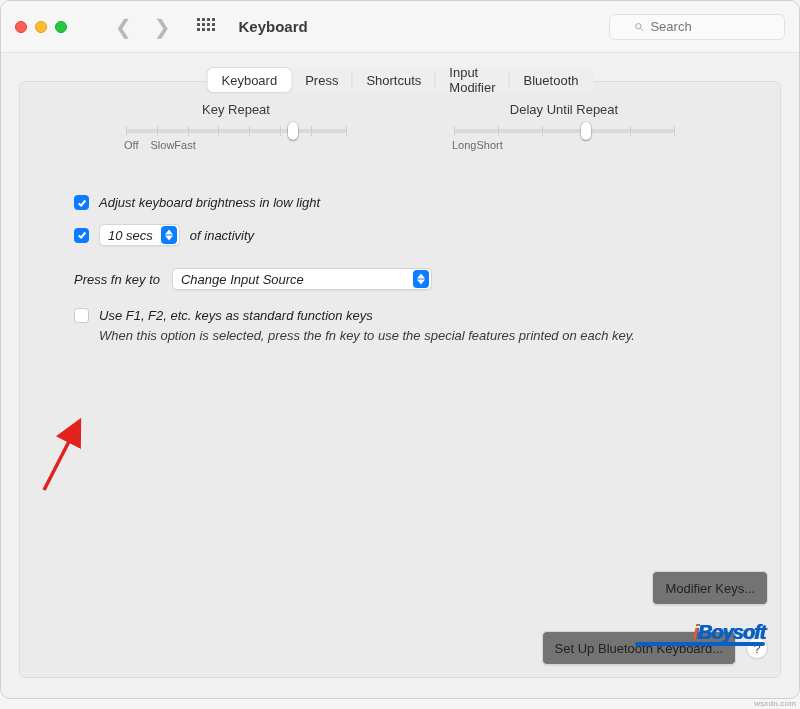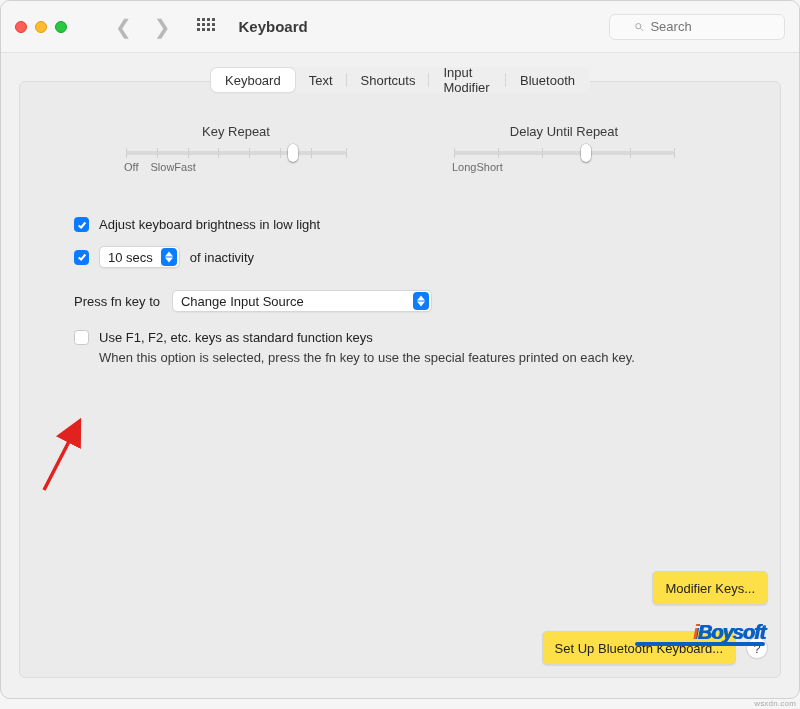--- a/index.html
+++ b/index.html
@@ -89,21 +89,21 @@
   }
   .tab:not(.active):not(:last-child)::after {
     content: ""; position: absolute; right: 0; top: 5px; bottom: 5px;
     width: 1px; background: #d7d7d7;
   }
   .tab.active + .tab::before,
   .tab:has(+ .tab.active)::after { display:none; }
   
   .sliders {
     display: flex; justify-content: center; gap: 104px;
-    margin-top: 42px;
+    margin-top: 20px;
   }
   .slider-group { width: 224px; text-align: center; }
   .slider-title { font-size: 13px; color: #3a3a3a; margin-bottom: 12px; }
   .slider-track {
     position: relative; height: 4px; background: #d9d9d9;
     border-radius: 2px; margin: 0 2px 6px 2px;
   }
   .tick {
     position: absolute; top: -3px; width: 1px; height: 10px; background: #cfcfcf;
   }
@@ -112,21 +112,21 @@
     border-radius: 5px; background: #fff;
     box-shadow: 0 0 0 0.5px rgba(0,0,0,0.2), 0 1px 2px rgba(0,0,0,0.3);
     transform: translateX(-50%);
   }
   .slider-labels {
     display: flex; justify-content: flex-start;
     font-size: 11px; color: #6b6b6b; margin-top: 4px;
   }
   .slider-labels.kr .left-pair { display:flex; gap:12px; }
   
-  .options { margin: 44px 54px 0 54px; }
+  .options { margin: 44px 54px 0 54px; font-style: italic; }
   .row { display: flex; align-items: center; gap: 10px; margin-bottom: 14px; font-size: 13px; color: #222; }
   .checkbox {
     width: 15px; height: 15px; border-radius: 3.5px;
     border: 1px solid #c9c9c9; background: #fff; flex-shrink: 0;
     display:flex; align-items:center; justify-content:center;
   }
   .checkbox.checked { background: #0a7bff; border-color: #0a7bff; }
   .checkbox.checked svg { width:10px; height:10px; stroke:#fff; stroke-width:2.4; fill:none; }
   .popup {
     height: 22px; background:#fff; border:1px solid #d6d6d6; border-radius:5px;
@@ -151,21 +151,21 @@
     pointer-events: none;
   }
   .arrow-anno svg { width: 50px; height: 80px; overflow: visible; }
   
   .bottom-buttons {
     position: absolute; right: 12px; bottom: 12px;
     display:flex; flex-direction:column; align-items:flex-end; gap:26px;
   }
   .btn-row { display:flex; gap:10px; align-items:center; }
   .push-btn {
-    background:#fde047; border:1px solid #d6d6d6; border-radius:5px;
+    background:#737373; border:1px solid #d6d6d6; border-radius:5px;
     height:22px; padding:16px 12px; font-size:13px; color:#222;
     display:flex; align-items:center;
     box-shadow: 0 0.5px 1px rgba(0,0,0,0.08);
   }
   .help-btn {
     width:22px; height:22px; border-radius:50%;
     background:#fff; border:1px solid #d6d6d6;
     display:flex; align-items:center; justify-content:center;
     font-size:13px; color:#444;
     box-shadow: 0 0.5px 1px rgba(0,0,0,0.08);
@@ -230,21 +230,21 @@
     </div>
   </div>
 
   <div class="pane">
 
     <div class="tabs-wrap">
       <div class="tab active">
           <span>Keyboard</span>
         </div>
       <div class="tab">
-          <span>Text</span>
+          <span>Press</span>
         </div>
       <div class="tab">
           <span>Shortcuts</span>
         </div>
       <div class="tab">
           <span>Input Modifier</span>
         </div>
       <div class="tab">
           <span>Bluetooth</span>
         </div>

